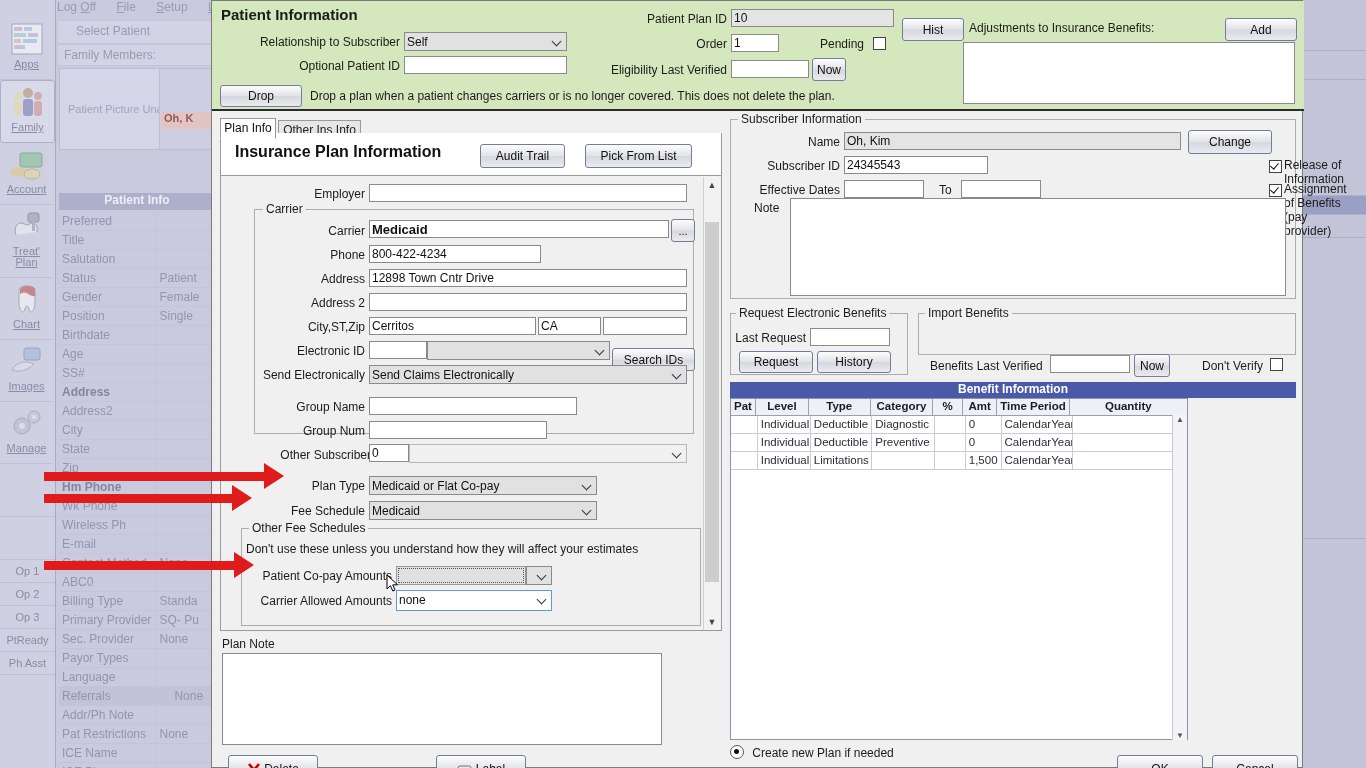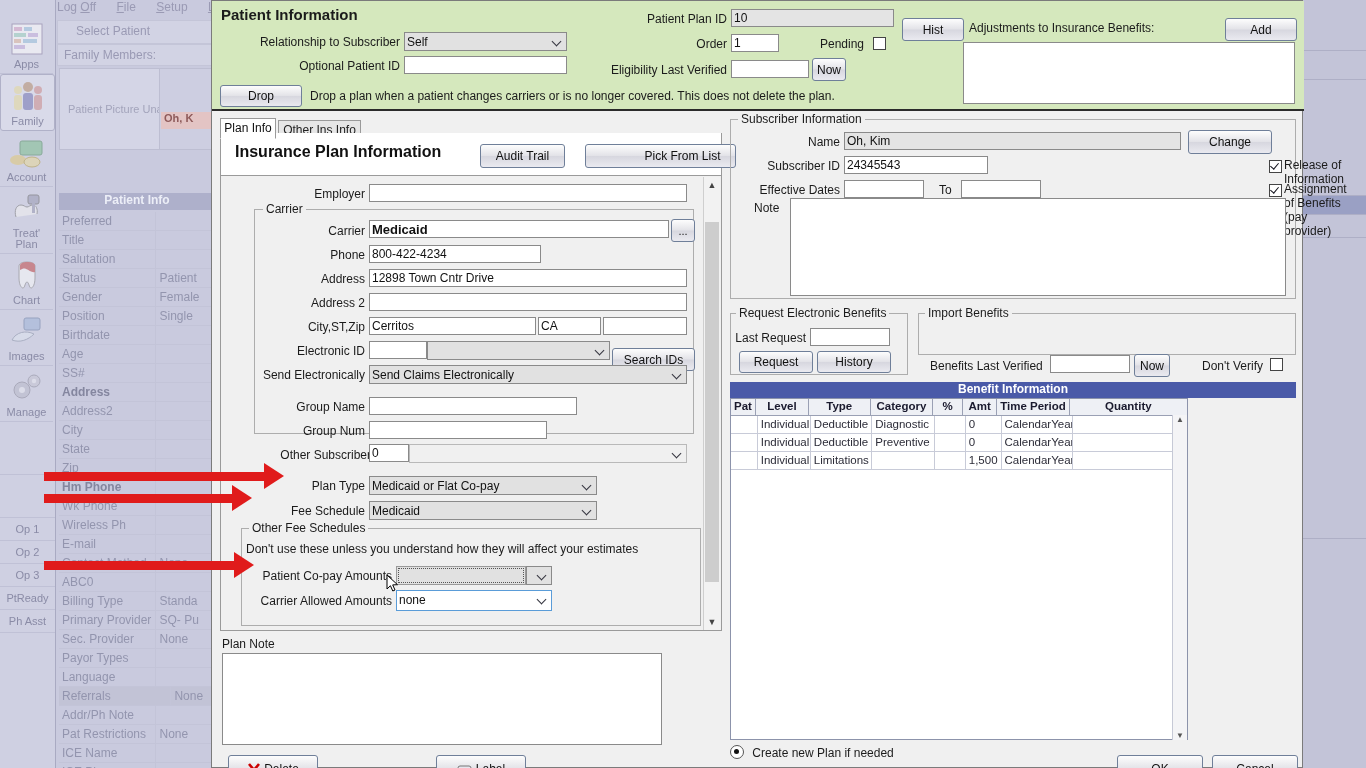--- a/index.html
+++ b/index.html
@@ -6,21 +6,21 @@
   body{
     width:1366px;height:768px;overflow:hidden;position:relative;
     font-family:"Liberation Sans",sans-serif;font-size:12px;
     color:#1a1a2e;background:#c9c9dc;
   }
   
   #bg-app{position:absolute;inset:0;background:#c9cade;}
   #bg-left-rail{position:absolute;left:0;top:0;width:55px;height:768px;
     background:#cfd0e2;border-right:1px solid #a9aac2;}
   .rail-btn{width:53px;height:auto;text-align:center;color:#8a8ba6;font-size:11px;
-    padding:4px 0 3px;border-bottom:1px solid #c0c1d6;}
+    padding:4px 0 9px;border-bottom:1px solid #c0c1d6;text-decoration:underline;}
   .rail-btn.sel{background:#d9dae9;border:1px solid #b0b1c8;border-radius:3px;}
   .rail-ico{width:38px;height:36px;margin:0 auto 1px;opacity:.55;}
   .rail-label{line-height:11px;}
   .rail-small{color:#8a8ba6;font-size:11px;text-align:center;padding:5px 0;
     border-bottom:1px solid #c0c1d6;}
   #bg-menu{position:absolute;left:57px;top:0;width:700px;height:20px;color:#9a9ab4;
     font-size:12px;}
   #bg-menu span{margin-right:17px;}
   #bg-menu u{text-decoration:underline;}
   #bg-topbar{position:absolute;left:57px;top:20px;width:160px;height:22px;
@@ -406,21 +406,21 @@
     <div class="btn" style="position:absolute;left:8px;top:84px;width:80px;height:20px;">Drop</div>
     <div class="lbl" style="position:absolute;left:98px;top:88px;">Drop a plan when a patient changes carriers or is no longer covered.  This does not delete the plan.</div>
   </div>
 
   <div class="tab active" style="left:8px;top:117px;width:56px;height:21px;">Plan Info</div>
   <div class="tab idle" style="left:66px;width:83px;">Other Ins Info</div>
 
   <div id="plan-panel">
     <div style="position:absolute;left:14px;top:10px;font-size:16px;font-weight:bold;color:#111;">Insurance Plan Information</div>
     <div class="btn" style="position:absolute;left:259px;top:11px;width:83px;height:22px;">Audit Trail</div>
-    <div class="btn" style="position:absolute;left:364px;top:11px;width:105px;height:22px;padding-left:44px;">Pick From List</div>
+    <div class="btn" style="position:absolute;left:364px;top:11px;width:105px;height:22px;">Pick From List</div>
   </div>
 
   <div id="scroll-area">
 
     <div class="lbl rlbl" style="position:absolute;left:20px;top:11px;width:124px;">Employer</div>
     <div class="tbox" style="position:absolute;left:148px;top:8px;width:318px;"></div>
 
     <div class="gbox" style="left:33px;top:33px;width:440px;height:225px;background:#f0f0f0;"></div>
     <div class="gtitle" style="left:42px;top:26px;">Carrier</div>
 

